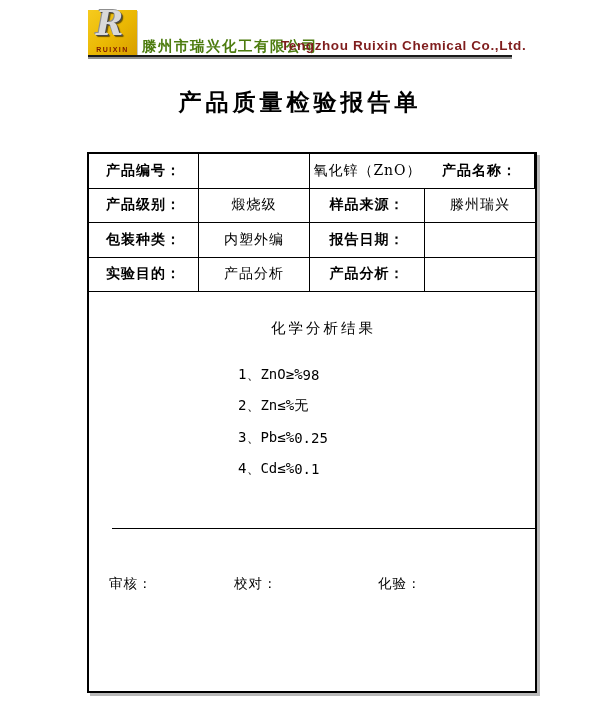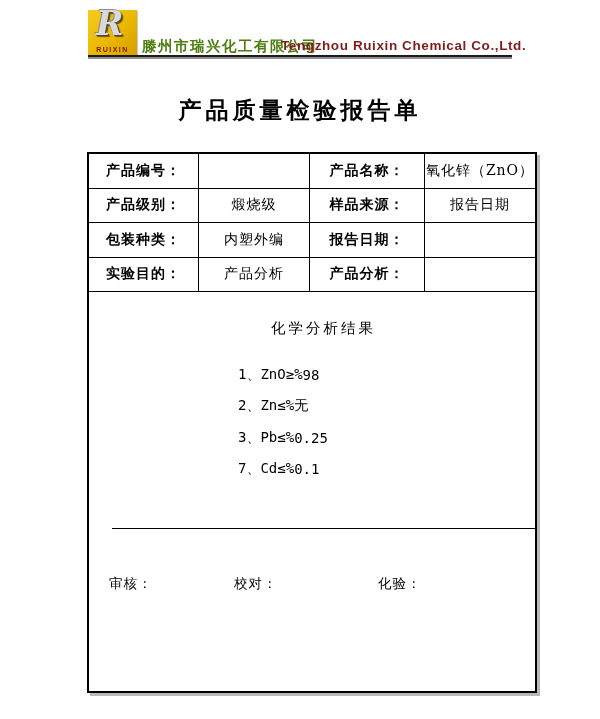--- a/index.html
+++ b/index.html
@@ -36,21 +36,21 @@
     letter-spacing:0.6px; color:#7f1d1d;
   }
   .header-rule {
     position:absolute; left:88px; top:55px; width:424px; height:2px;
     border-top:2px solid #1a1a1a; border-bottom:2px solid #909090;
   }
 
   
   .title {
     position:absolute; top:87px; left:0; width:100%; text-align:center;
-    font-size:23px; font-weight:bold; letter-spacing:4px;margin-top:8px;
+    font-size:23px; font-weight:bold; letter-spacing:4px;
   }
 
   
   .report-table {
     position:absolute; left:87px; top:152px; width:450px; height:541px;
     border:2px solid #000; background:#fff; box-shadow:3px 3px 0 #b9b9b9;
   }
   .info-grid { display:grid; grid-template-columns:110px 111px 115px 1fr;border-radius:32px; }
   .cell {
     height:34.5px; display:flex; align-items:center; justify-content:center;
@@ -99,27 +99,27 @@
   <div class="header-rule"></div>
 
   <div class="title">产品质量检验报告单</div>
 
   <div class="report-table">
 
     <div class="info-grid">
 
       <div class="cell label vline">产品编号：</div>
       <div class="cell value vline"></div>
+      <div class="cell value">氧化锌（ZnO）</div>
       <div class="cell label vline">产品名称：</div>
-      <div class="cell value">氧化锌（ZnO）</div>
 
       <div class="cell label vline">产品级别：</div>
       <div class="cell value vline">煅烧级</div>
       <div class="cell label vline">样品来源：</div>
-      <div class="cell value">报告日期</div>
+      <div class="cell value">滕州瑞兴</div>
 
       <div class="cell label vline">包装种类：</div>
       <div class="cell value vline">内塑外编</div>
       <div class="cell label vline">报告日期：</div>
       <div class="cell value"></div>
 
       <div class="cell label vline">实验目的：</div>
       <div class="cell value vline">产品分析</div>
       <div class="cell label vline">产品分析：</div>
       <div class="cell value"></div>
@@ -134,21 +134,21 @@
         </div>
         <div class="analysis-item">
           <span class="item-name">2、Zn≤%</span>
           <span class="item-value">无</span>
         </div>
         <div class="analysis-item">
           <span class="item-name">3、Pb≤%</span>
           <span class="item-value">0.25</span>
         </div>
         <div class="analysis-item">
-          <span class="item-name">7、Cd≤%</span>
+          <span class="item-name">4、Cd≤%</span>
           <span class="item-value">0.1</span>
         </div>
       </div>
     </div>
 
 
     <div class="signatures">
       <span class="sig sig-review">审核：</span>
       <span class="sig sig-proof">校对：</span>
       <span class="sig sig-assay">化验：</span>

